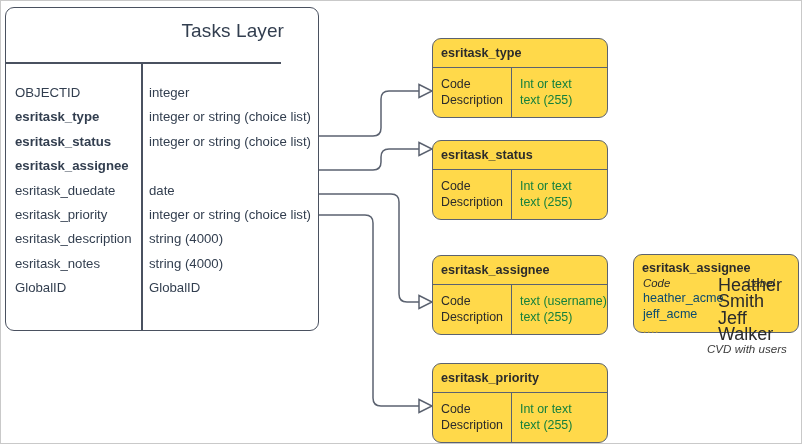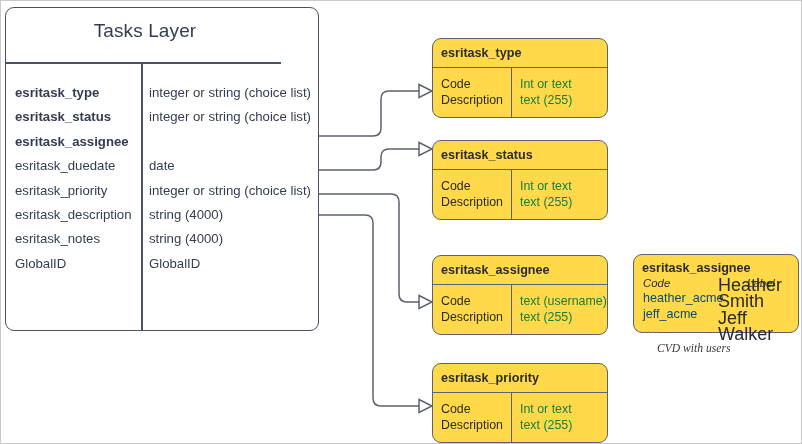--- a/index.html
+++ b/index.html
@@ -29,21 +29,21 @@
     box-sizing: border-box;
     background: #ffffff;
     border: 1.6px solid #4A5160;
     border-radius: 9px;
   }
   .tasks-title {
     position: absolute;
     left: 0;
     top: 12px;
     width: 278px;
-    text-align: center;
+    text-align: right;
     font-size: 19px;
     color: #323E4F;
     letter-spacing: .1px;
   }
   .tasks-header-rule {
     position: absolute;
     left: -1px;
     top: 54px;
     width: 276px;
     height: 1.6px;
@@ -226,20 +226,24 @@
     <path d="M318,214 L364,214 Q372,214 372,222 L372,397 Q372,405 380,405 L418,405"></path>
     <polygon points="418,398.5 431,405 418,411.5"></polygon>
   </svg>
 
   <div class="tasks-layer">
     <div class="tasks-title">Tasks Layer</div>
     <div class="tasks-header-rule"></div>
     <div class="tasks-vrule"></div>
 
     <div class="field-rows">
+      <div class="field-row">
+        <span class="field-name">OBJECTID</span>
+        <span class="field-type">integer</span>
+      </div>
       <div class="field-row">
         <span class="field-name bold">esritask_type</span>
         <span class="field-type">integer or string (choice list)</span>
       </div>
       <div class="field-row">
         <span class="field-name bold">esritask_status</span>
         <span class="field-type">integer or string (choice list)</span>
       </div>
       <div class="field-row">
         <span class="field-name bold">esritask_assignee</span>
@@ -311,15 +315,15 @@
     <div class="cvd-title">esritask_assignee</div>
     <div class="cvd-col-head code">Code</div>
     <div class="cvd-col-head label">Label</div>
     <div class="cvd-rows-code">heather_acme
 jeff_acme</div>
     <div class="cvd-rows-label">Heather Smith
 Jeff Walker</div>
     <div class="cvd-ellipsis">....</div>
   </div>
 
-  <div class="cvd-caption" style="left:656px; top:341px;font-family:Liberation Serif, serif;">CVD with users</div>
+  <div class="cvd-caption" style="left:706px; top:341px;">CVD with users</div>
 
 </div>
 
 </body></html>

